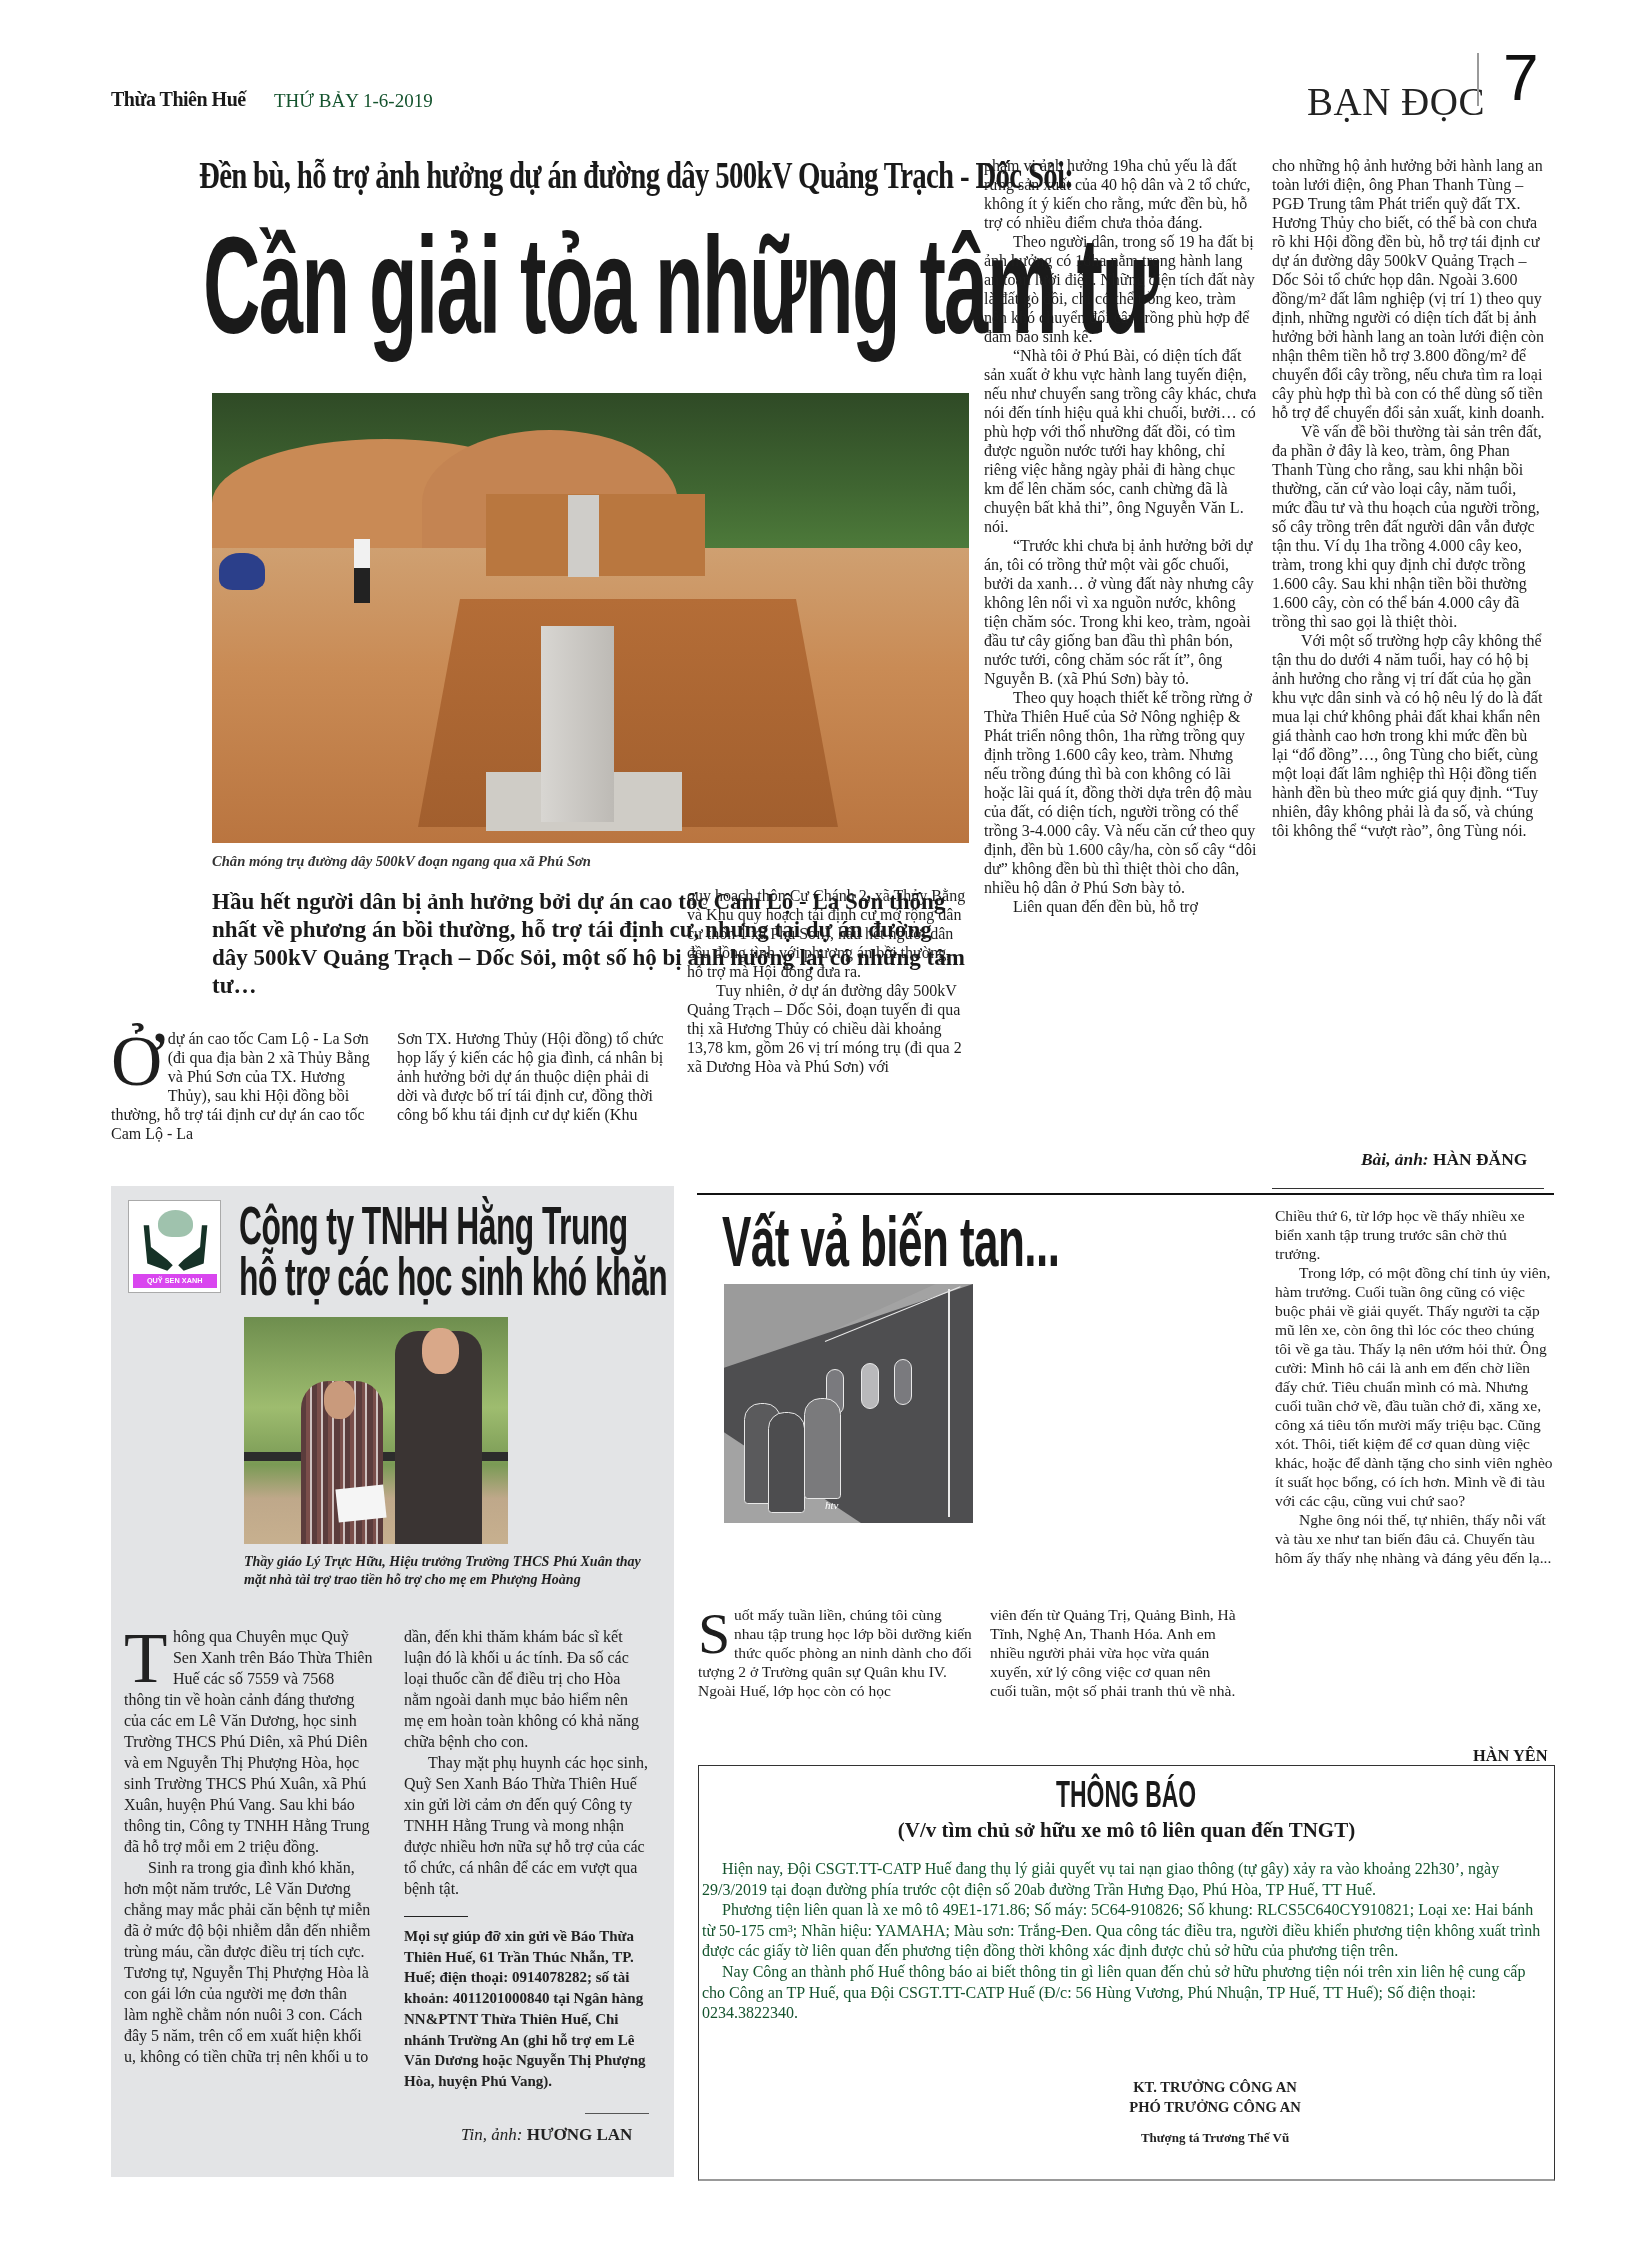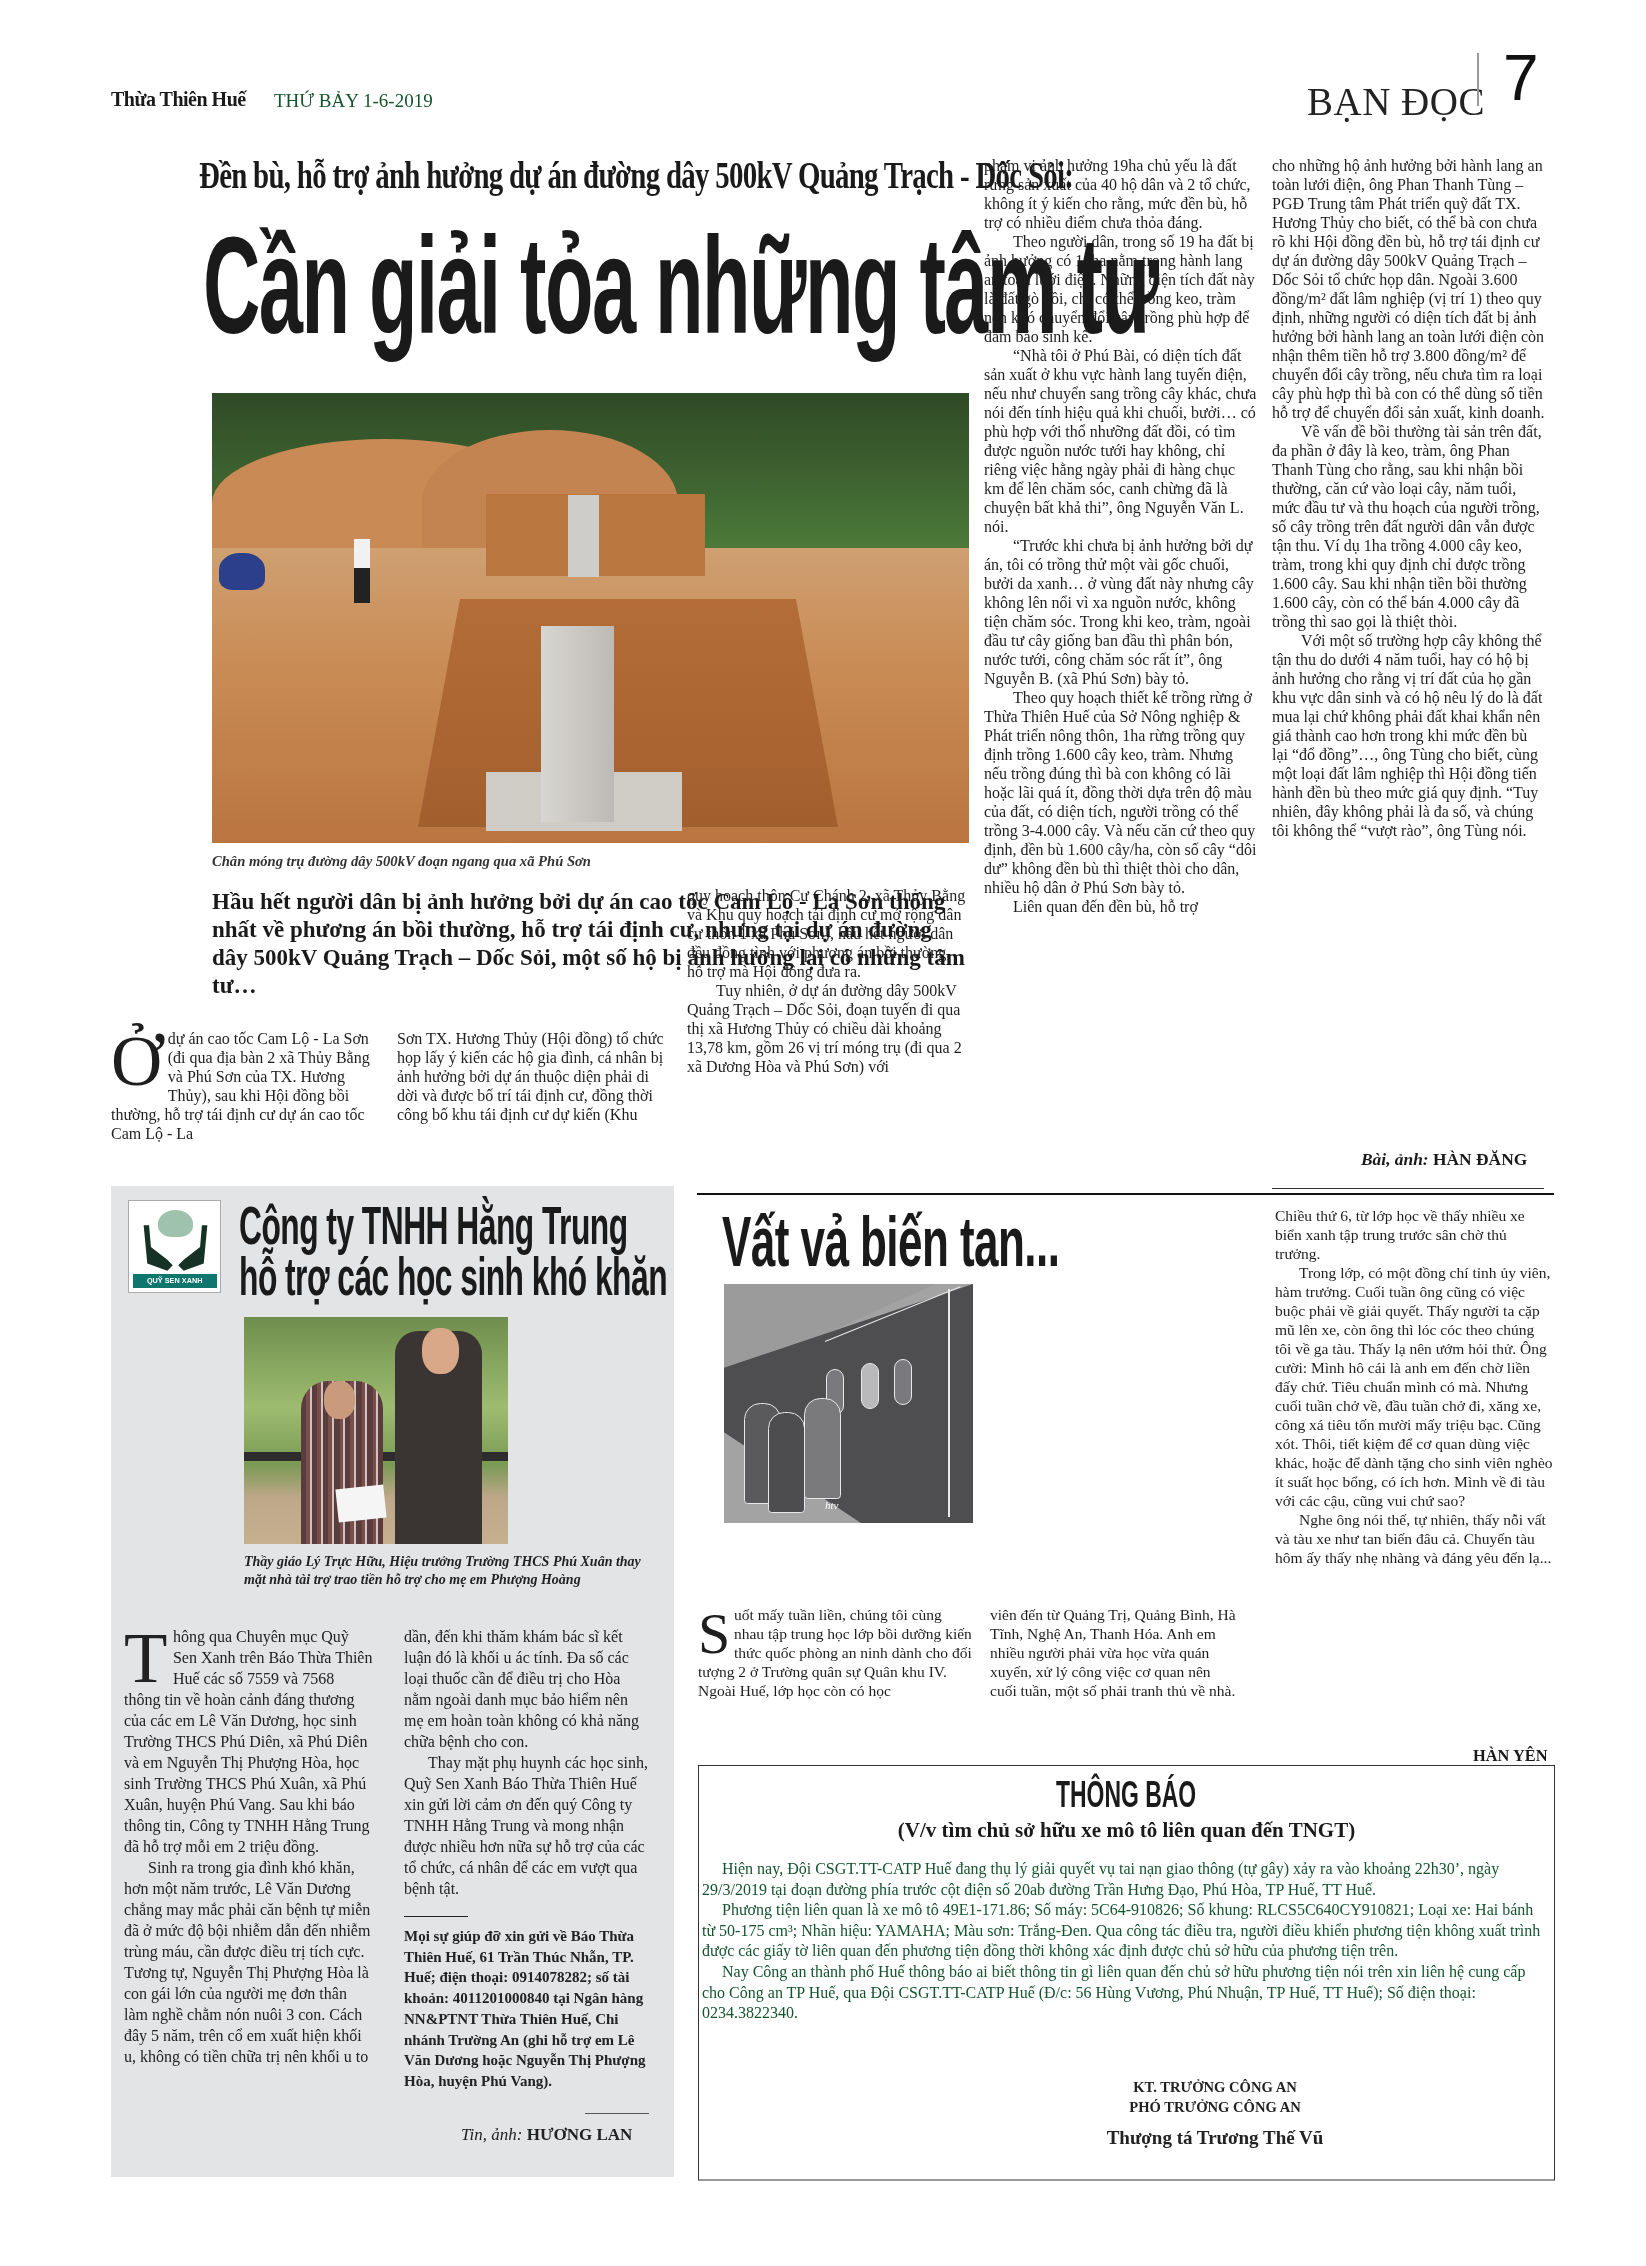--- a/index.html
+++ b/index.html
@@ -46,21 +46,21 @@
   .colE { left: 1272px; top: 156px; width: 274px; }
   .byline1 { left: 1361px; top: 1149px; font-size: 17.4px; }
   .byline1 i { font-weight: bold; }
   .rule1 { left: 1272px; top: 1188px; width: 272px; height: 0.9px; background: #333; }
 
   
   .greybox { left: 111px; top: 1186px; width: 563px; height: 991px; background: #e3e4e6; }
   .logo { left: 128px; top: 1200px; width: 93px; height: 93px; background: #fff; border: 0.9px solid #aaa; }
   .logo .hands { position: absolute; left: 11px; top: 22px; width: 71px; height: 48px; }
   .logo .leaf { position: absolute; left: 29px; top: 9.1px; width: 35px; height: 27.4px; background: #9fc2ad; border-radius: 50% 50% 40% 40%; }
-  .logo .band { position: absolute; left: 3.7px; bottom: 3.7px; width: 84px; height: 14.6px; background: #0f766e; color: #fff; font-family: "Liberation Sans", sans-serif; font-size: 7.3px; font-weight: bold; text-align: center; line-height: 14.6px; }
+  .logo .band { position: absolute; left: 3.7px; bottom: 3.7px; width: 84px; height: 14.6px; background: #d946ef; color: #fff; font-family: "Liberation Sans", sans-serif; font-size: 7.3px; font-weight: bold; text-align: center; line-height: 14.6px; }
   .boxtitle { left: 239px; top: 1200px; font-family: "Liberation Sans", sans-serif; font-weight: bold; font-size: 53px; line-height: 51px; transform: scaleX(0.6); transform-origin: left top; white-space: nowrap; letter-spacing: -0.9px; }
   .photo2 { left: 244px; top: 1317px; width: 264px; height: 227px; overflow: hidden; background: linear-gradient(180deg, #6e8e4e 0%, #9ebc6f 40%, #7a9a55 65%, #bfa88a 80%, #c7b08f 100%); }
   .photo2 .rail { position: absolute; left: 0; top: 135px; width: 100%; height: 9.1px; background: #2c2c2c; }
   .photo2 .woman { position: absolute; left: 57px; top: 64px; width: 82px; height: 164px; background: repeating-linear-gradient(90deg, #5b3c3c 0 5.5px, #7a4e4a 5.5px 9.1px, #cfc2c0 9.1px 11px); border-radius: 27.4px 27.4px 0 0; }
   .photo2 .man2 { position: absolute; left: 151px; top: 13.7px; width: 87px; height: 215px; background: #3a3433; border-radius: 23px 23px 0 0; }
   .photo2 .face { position: absolute; left: 178px; top: 11px; width: 37px; height: 46px; background: #d9a889; border-radius: 45%; }
   .photo2 .face2 { position: absolute; left: 80px; top: 64px; width: 31px; height: 38px; background: #c99a7c; border-radius: 45%; }
   .photo2 .paper { position: absolute; left: 93px; top: 170px; width: 48px; height: 33px; background: #f5f5f5; transform: rotate(-6deg); }
   .caption2 { left: 244px; top: 1553px; width: 402px; font-size: 14px; font-style: italic; font-weight: bold; line-height: 18.3px; color: #222; }
 
@@ -97,21 +97,21 @@
   .byline3 { left: 1473px; top: 1710px; font-size: 16.4px; font-weight: bold; margin-top: 36px; }
 
   
   .notice { left: 698px; top: 1765px; width: 857px; height: 416px; border: 0.9px solid #333; border-bottom: 2.7px solid #999; }
   .ntitle { left: 698px; top: 1774px; width: 857px; text-align: center; }
   .ntitle span { display: inline-block; font-family: "Liberation Sans", sans-serif; font-weight: bold; font-size: 37px; transform: scaleX(0.62); }
   .nsub { left: 698px; top: 1818px; width: 857px; text-align: center; font-size: 21px; font-weight: bold; }
   .nbody { left: 702px; top: 1859px; width: 841px; font-size: 16px; line-height: 20.6px; color: #14532d; }
   .nbody p { text-indent: 20px; }
   .nsig { left: 1096px; top: 2077px; width: 238px; text-align: center; font-size: 14.6px; font-weight: bold; line-height: 20px; color: #222; }
-  .nsig .name { margin-top: 11px; font-size: 19px; }
+  .nsig .name { margin-top: 11px; font-size: 13px; }
 </style>
 </head>
 <body>
 
 <div class="abs masthead">Thừa Thiên Huế</div>
 <div class="abs pubdate">THỨ BẢY 1-6-2019</div>
 <div class="abs section">BẠN ĐỌC</div>
 <div class="abs pg-sep"></div>
 <div class="abs pgnum">7</div>
 

